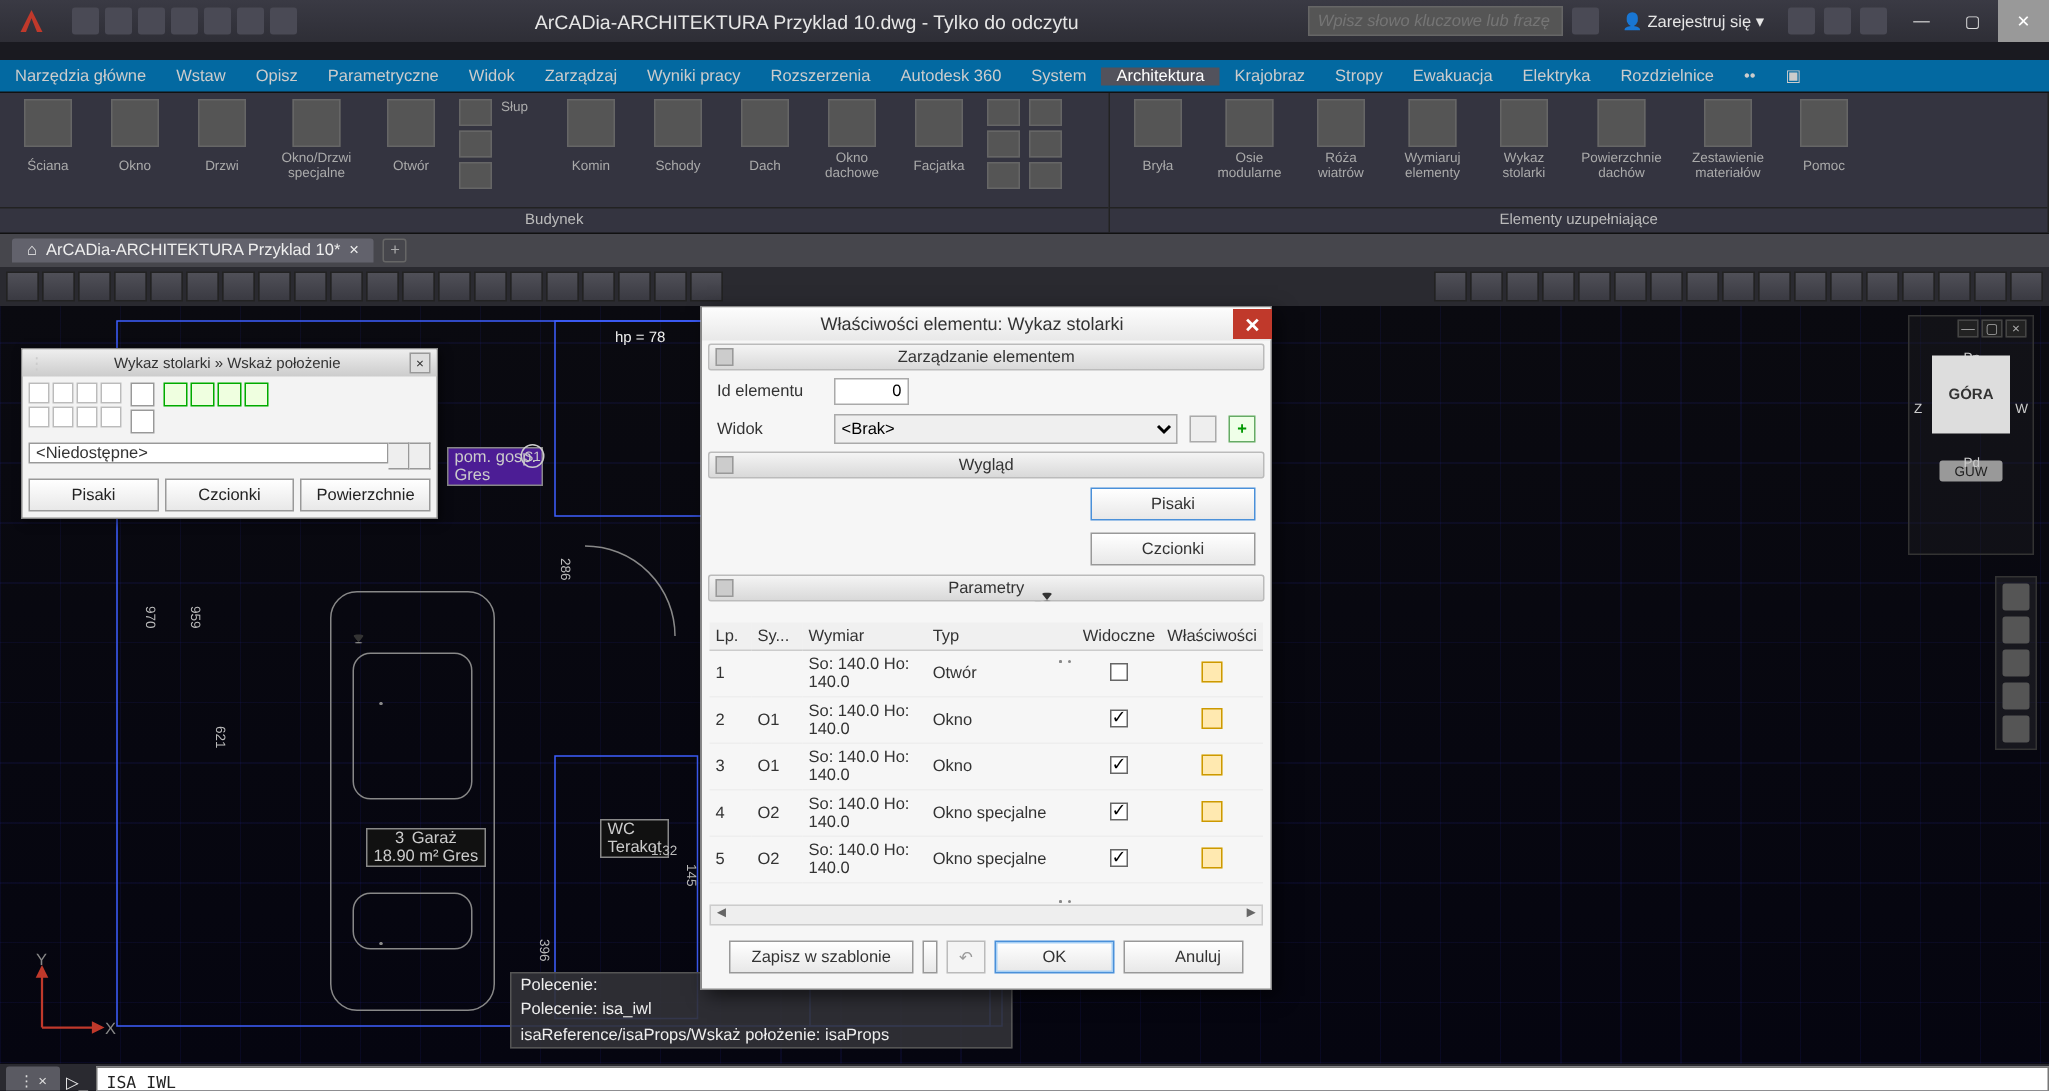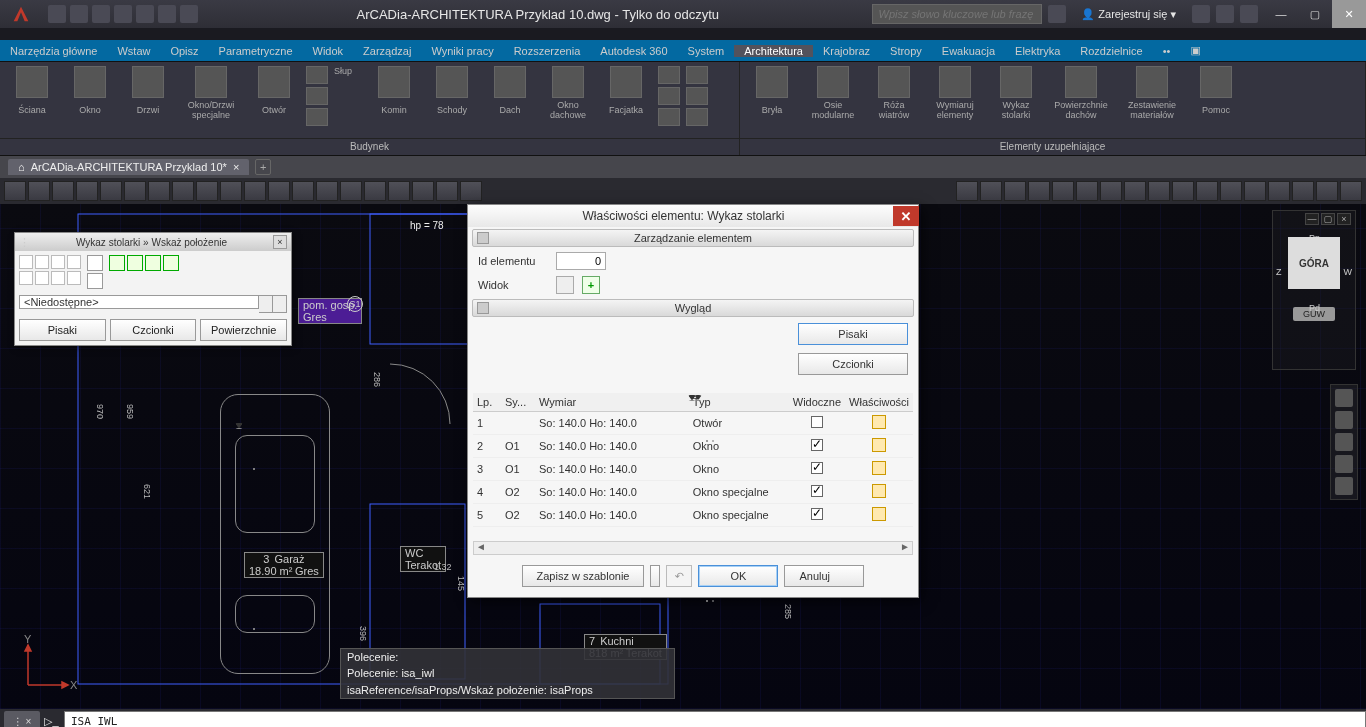--- a/index.html
+++ b/index.html
@@ -86,21 +86,21 @@
 .palette .picos .sel { display:flex; gap:2px;}
 .palette .picos .sel div{ width:16px;height:16px;border:1px solid #0a0;background:#efffe0;}
 .palette .pcombo { padding:2px 4px; display:flex;}
 .palette .pcombo input{ flex:1; height:14px; border:1px solid #999; padding:0 4px; color:#333;}
 .palette .pcombo .dd{ width:14px; height:18px; border:1px solid #999; border-left:none; background:#eee;}
 .palette .pbtns { display:flex; gap:4px; padding:4px;}
 .palette .pbtns .btn{ flex:1; height:22px; border:1px solid #999; background:linear-gradient(#fff,#e8e8e8); color:#222; display:flex;align-items:center;justify-content:center; gap:4px;}
 .palette .pbtns .btn .car{width:0;height:0;border-left:4px solid transparent;border-right:4px solid transparent;border-top:5px solid #333;}
 
 
-.dialog { position:absolute; left:467px; top:0; width:452px; background:#f6f6f6; border:1px solid #888; box-shadow:4px 4px 12px rgba(0,0,0,.6);}
+.dialog { position:absolute; left:467px; top:0; width:381px; background:#f6f6f6; border:1px solid #888; box-shadow:4px 4px 12px rgba(0,0,0,.6);}
 .dialog .dhdr { height:22px; background:linear-gradient(#fdfdfd,#e8e8e8); display:flex; align-items:center; padding:0 6px; color:#333;}
 .dialog .dhdr .dt{flex:1;text-align:center;font-size:12px;}
 .dialog .dhdr .dx{ width:26px; height:20px; background:#c0392b; color:#fff; display:flex;align-items:center;justify-content:center; margin:-1px -7px -1px 0; font-size:13px; font-weight:bold;}
 .dialog .groupbar { height:18px; margin:2px 4px; background:linear-gradient(#f4f4f4,#d9d9d9); border:1px solid #bbb; border-radius:2px; color:#333; font-size:10px; display:flex; align-items:center; justify-content:center; position:relative;}
 .dialog .groupbar .chev{ position:absolute; left:4px; width:12px;height:12px; background:#ccc; border:1px solid #999;}
 .dialog .formrow { display:flex; align-items:center; padding:3px 10px; color:#333; gap:8px;}
 .dialog .formrow label{ width:70px;}
 .dialog .formrow input[type=text]{ height:18px; border:1px solid #aaa; padding:0 4px; text-align:right;}
 .dialog .formrow select{ height:20px; border:1px solid #aaa; flex:1;}
 .dialog .formrow .plus{ width:18px;height:18px;border:1px solid #6a6;background:#efffe8;color:#090;display:flex;align-items:center;justify-content:center;font-weight:bold;}
@@ -472,39 +472,44 @@
     <div class="groupbar">
         <span class="chev"></span>
         <span>Zarządzanie elementem</span>
       </div>
     <div class="formrow">
       <label>Id elementu</label>
       <input type="text" style="width: 50px;" value="0">
     </div>
     <div class="formrow">
       <label>Widok</label>
+      <select><option>&lt;Brak&gt;</option></select>
       <div class="mini"></div>
       <div class="plus">+</div>
     </div>
     <div class="groupbar">
         <span class="chev"></span>
         <span>Wygląd</span>
       </div>
     <div class="dr">
       <div class="btn" style="width:110px;justify-content:center;border-color:#4a90d9;">
           <span>Pisaki</span>
           <span class="car"></span>
         </div>
     </div>
     <div class="dr">
       <div class="btn" style="width:110px;justify-content:center;">
           <span>Czcionki</span>
           <span class="car"></span>
         </div>
     </div>
+    <div class="groupbar">
+        <span class="chev"></span>
+        <span>Parametry</span>
+      </div>
     <table>
       <thead>
           <tr>
         <th style="width:28px">Lp.</th>
         <th style="width:34px">Sy...</th>
         <th>Wymiar</th>
         <th style="width:100px">Typ</th>
         <th style="width:56px">Widoczne</th>
         <th style="width:64px">Właściwości</th>
       </tr>
@@ -557,21 +562,21 @@
       <div class="btn">
           <span>Zapisz w szablonie</span>
         </div>
       <div class="btn" style="padding:0 4px">
           <span class="car"></span>
         </div>
       <div class="ico">↶</div>
       <div class="btn primary" style="width:80px;justify-content:center;">
           <span>OK</span>
         </div>
-      <div class="btn" style="width:80px;justify-content:flex-start;">
+      <div class="btn" style="width:80px;justify-content:flex-end;">
           <span>Anuluj</span>
         </div>
     </div>
   </div>
 
 </div>
 
 <div class="cmdline">
   <div class="handle">⋮ ×</div>
   <div class="prompt">▷_</div>

